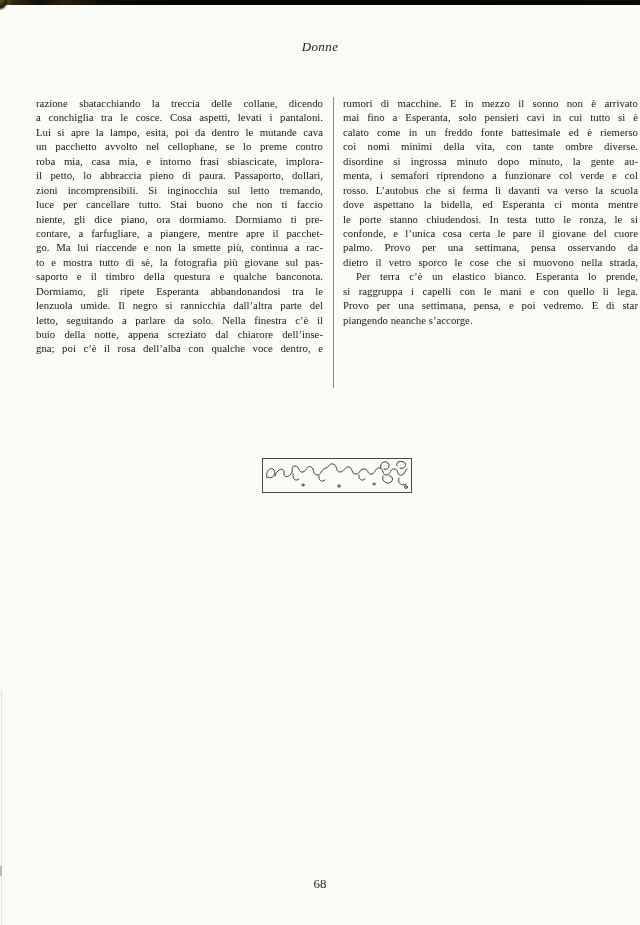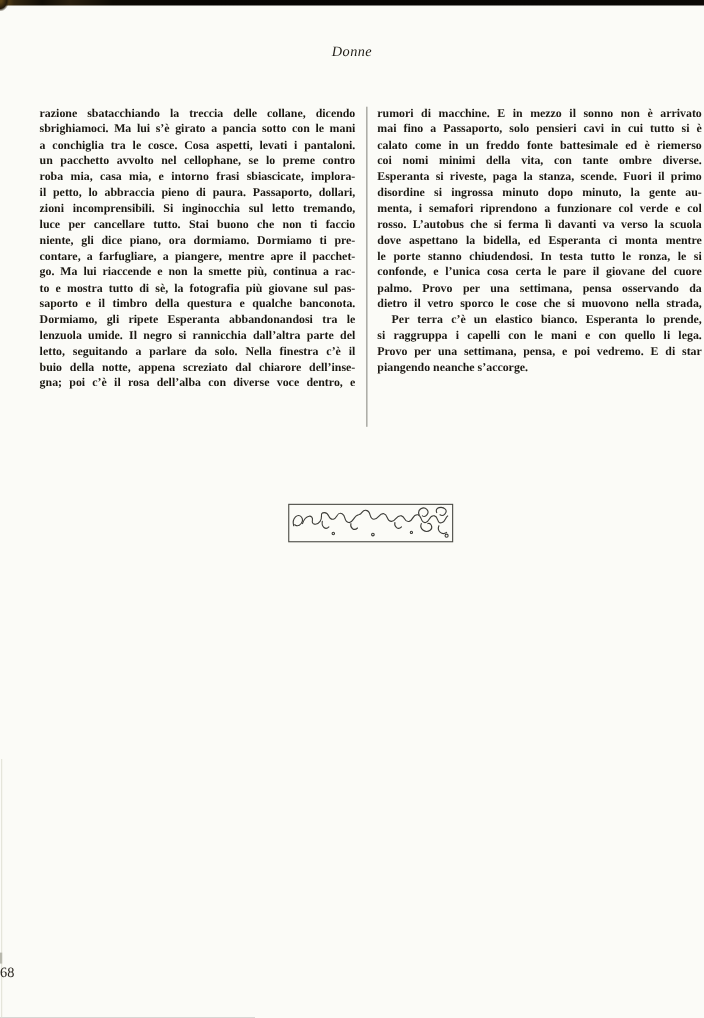--- a/index.html
+++ b/index.html
@@ -33,21 +33,20 @@
   }
   .running-head{
     position:absolute;top:39px;left:0;width:640px;
     text-align:center;font-style:italic;font-size:13px;
     letter-spacing:.4px;color:#23201a;
   }
   .col{
     position:absolute;top:96px;
     font-size:10.8px;line-height:14.45px;
     color:var(--ink,#1b1812);
-    font-weight:bold;
   }
   .col-left{left:36px;width:287px;}
   .col-right{left:343px;width:295px;}
   .tline{
     height:14.45px;
     text-align:justify;
     text-align-last:justify;
     overflow:visible;
   }
   .tline.lastline{text-align-last:left;}
@@ -57,64 +56,63 @@
     background:#8d8d86;
   }
   .ornament{
     position:absolute;left:262px;top:458px;width:150px;height:35px;
     border:1px solid #4a4a44;box-sizing:border-box;
     background:var(--paper,#fbfbf7);
   }
   .ornament svg{display:block;width:100%;height:100%;}
   .folio{
     position:absolute;top:876px;left:0;width:640px;
-    text-align:left;font-size:13px;color:#2a2620;
+    text-align:center;font-size:13px;color:#2a2620;
   }
 </style>
 </head>
 <body>
 
 <div class="page">
 
   <div class="top-edge"></div>
   <div class="corner-blob"></div>
   <div class="left-edge-line"></div>
   <div class="left-speck"></div>
 
   <div class="running-head">Donne</div>
 
   <div class="col col-left">
       <div class="tline">razione sbatacchiando la treccia delle collane, dicendo</div>
-      <div class="tline">sbrighiamoci. Ma lui s’è girato a pancia sotto con le mani</div>
       <div class="tline">a conchiglia tra le cosce. Cosa aspetti, levati i pantaloni.</div>
+      <div class="tline">Lui si apre la lampo, esita, poi da dentro le mutande cava</div>
       <div class="tline">un pacchetto avvolto nel cellophane, se lo preme contro</div>
       <div class="tline">roba mia, casa mia, e intorno frasi sbiascicate, implora-</div>
       <div class="tline">il petto, lo abbraccia pieno di paura. Passaporto, dollari,</div>
       <div class="tline">zioni incomprensibili. Si inginocchia sul letto tremando,</div>
       <div class="tline">luce per cancellare tutto. Stai buono che non ti faccio</div>
       <div class="tline">niente, gli dice piano, ora dormiamo. Dormiamo ti pre-</div>
       <div class="tline">contare, a farfugliare, a piangere, mentre apre il pacchet-</div>
       <div class="tline">go. Ma lui riaccende e non la smette più, continua a rac-</div>
       <div class="tline">to e mostra tutto di sè, la fotografia più giovane sul pas-</div>
       <div class="tline">saporto e il timbro della questura e qualche banconota.</div>
       <div class="tline">Dormiamo, gli ripete Esperanta abbandonandosi tra le</div>
       <div class="tline">lenzuola umide. Il negro si rannicchia dall’altra parte del</div>
       <div class="tline">letto, seguitando a parlare da solo. Nella finestra c’è il</div>
       <div class="tline">buio della notte, appena screziato dal chiarore dell’inse-</div>
-      <div class="tline">gna; poi c’è il rosa dell’alba con diverse voce dentro, e</div>
+      <div class="tline">gna; poi c’è il rosa dell’alba con qualche voce dentro, e</div>
     </div>
 
   <div class="divider"></div>
 
   <div class="col col-right">
       <div class="tline">rumori di macchine. E in mezzo il sonno non è arrivato</div>
-      <div class="tline">mai fino a Passaporto, solo pensieri cavi in cui tutto si è</div>
+      <div class="tline">mai fino a Esperanta, solo pensieri cavi in cui tutto si è</div>
       <div class="tline">calato come in un freddo fonte battesimale ed è riemerso</div>
       <div class="tline">coi nomi minimi della vita, con tante ombre diverse.</div>
-      <div class="tline">Esperanta si riveste, paga la stanza, scende. Fuori il primo</div>
       <div class="tline">disordine si ingrossa minuto dopo minuto, la gente au-</div>
       <div class="tline">menta, i semafori riprendono a funzionare col verde e col</div>
       <div class="tline">rosso. L’autobus che si ferma lì davanti va verso la scuola</div>
       <div class="tline">dove aspettano la bidella, ed Esperanta ci monta mentre</div>
       <div class="tline">le porte stanno chiudendosi. In testa tutto le ronza, le si</div>
       <div class="tline">confonde, e l’unica cosa certa le pare il giovane del cuore</div>
       <div class="tline">palmo. Provo per una settimana, pensa osservando da</div>
       <div class="tline">dietro il vetro sporco le cose che si muovono nella strada,</div>
       <div class="tline indent">Per terra c’è un elastico bianco. Esperanta lo prende,</div>
       <div class="tline">si raggruppa i capelli con le mani e con quello li lega.</div>

